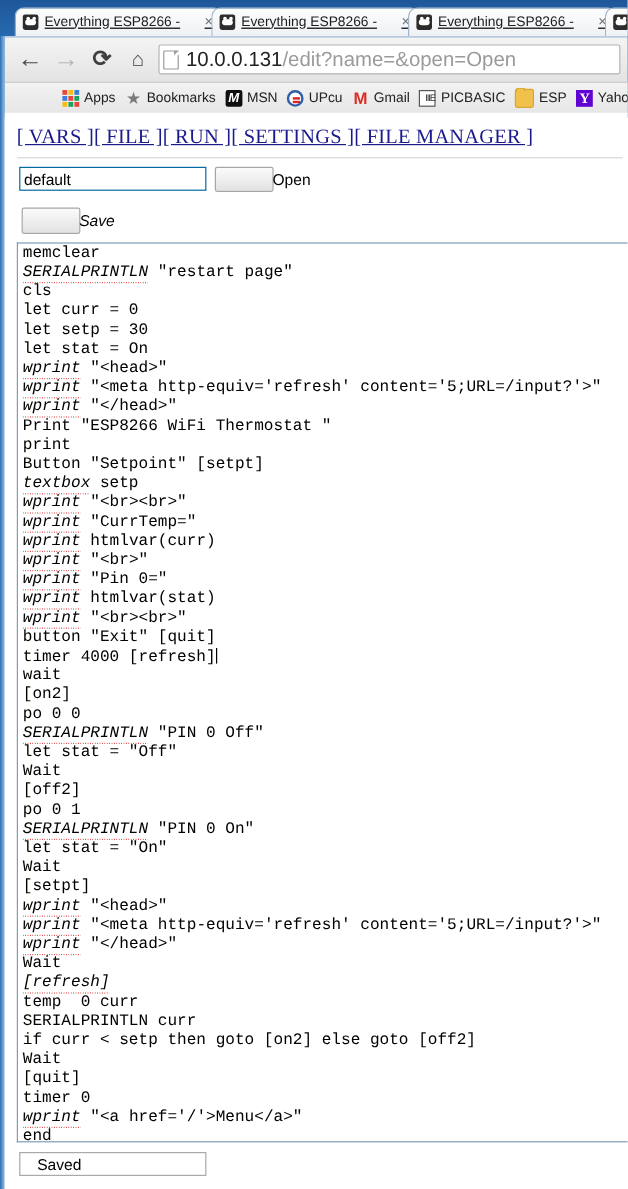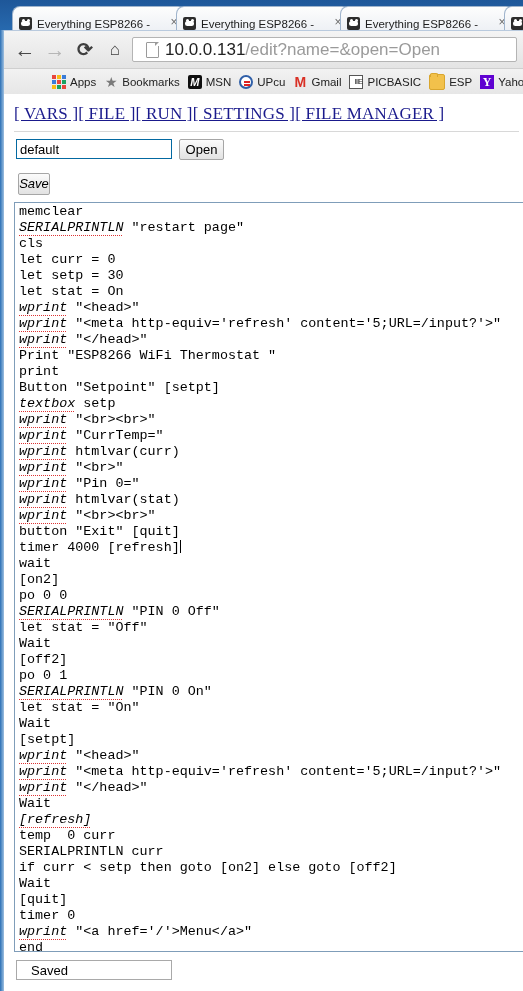--- a/index.html
+++ b/index.html
@@ -16,23 +16,24 @@
     background:linear-gradient(to bottom,#1e5799 0%,#2a6fb5 40%,#3b82c4 100%);
     overflow:hidden;
   }
   .tabstrip{position:absolute;left:0;top:0;width:523px;height:30px;}
   .tab{
     position:absolute;top:6px;height:24px;
     background:linear-gradient(to bottom,#fdfdfd,#eef1f5);
     border:1px solid #9fb4cc;border-bottom:none;
     border-radius:8px 8px 0 0;
     box-sizing:border-box;
-    display:flex;align-items:flex-end;
+    display:flex;align-items:center;
     padding:0 4px 0 6px;
     overflow:hidden;
+    text-decoration:underline;
   }
   .tab-favicon{
     width:13px;height:13px;flex:0 0 13px;margin-right:5px;
     background:#2c2c2c;border-radius:2px;
     position:relative;
   }
   .tab-favicon::before{
     content:"";position:absolute;left:2px;top:4px;width:9px;height:5px;
     background:#ffffff;border-radius:3px;
   }
@@ -60,21 +61,21 @@
     text-align:center;line-height:24px;font-size:19px;color:#4b4b4b;
   }
   .navbtn.back{left:8px;font-size:21px;color:#4a4a4a;}
   .navbtn.fwd{left:38px;font-size:21px;color:#b6b6b6;}
   .navbtn.reload{left:68px;font-size:19px;font-weight:bold;color:#3f3f3f;}
   .navbtn.home{left:98px;font-size:17px;color:#3f3f3f;}
 
   .omnibox{
     position:absolute;left:128px;top:6px;width:385px;height:25px;
     background:#ffffff;border:1px solid #b4b4b4;border-radius:2px;
-    box-sizing:border-box;display:flex;align-items:center;padding-left:13px;
+    box-sizing:border-box;display:flex;align-items:center;padding-left:3px;
     overflow:hidden;
   }
   .page-icon{
     flex:0 0 11px;width:11px;height:14px;margin-right:6px;
     border:1px solid #9a9a9a;border-radius:1px;background:#fff;
     position:relative;
   }
   .page-icon::after{
     content:"";position:absolute;right:-1px;top:-1px;
     border-width:0 0 4px 4px;border-style:solid;
@@ -139,20 +140,21 @@
     box-sizing:border-box;border:1px solid #0369a1;background:#fff;
     font-family:"Liberation Sans",sans-serif;font-size:13px;color:#000;
     padding:1px 3px;
   }
   .btn{
     box-sizing:border-box;
     background:linear-gradient(to bottom,#fbfbfb,#e2e2e2);
     border:1px solid #a6a6a6;border-radius:2px;
     font-family:"Liberation Sans",sans-serif;font-size:13px;color:#000;
     text-align:center;
+    padding-left:47px;
   }
   .btn-open{position:absolute;left:175px;top:45px;width:45px;height:21px;line-height:19px;}
   .btn-save{position:absolute;left:14px;top:79px;width:32px;height:22px;line-height:20px;font-style:italic;}
 
   .editor{
     position:absolute;left:10px;top:108px;width:560px;height:750px;
     box-sizing:border-box;
     border:1px solid #7f9db9;border-right:none;
     background:#ffffff;
     overflow:hidden;

